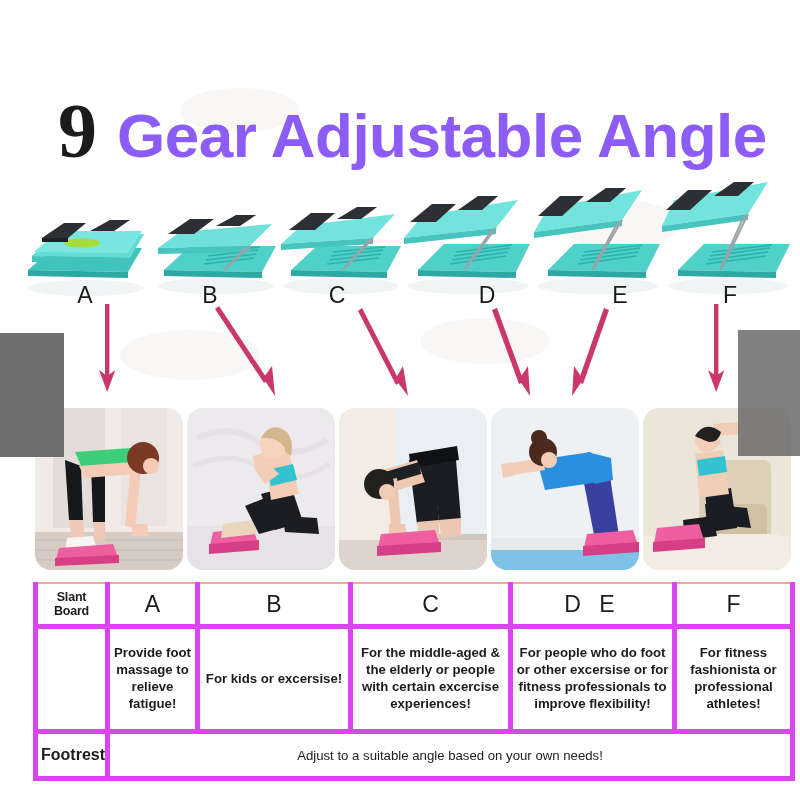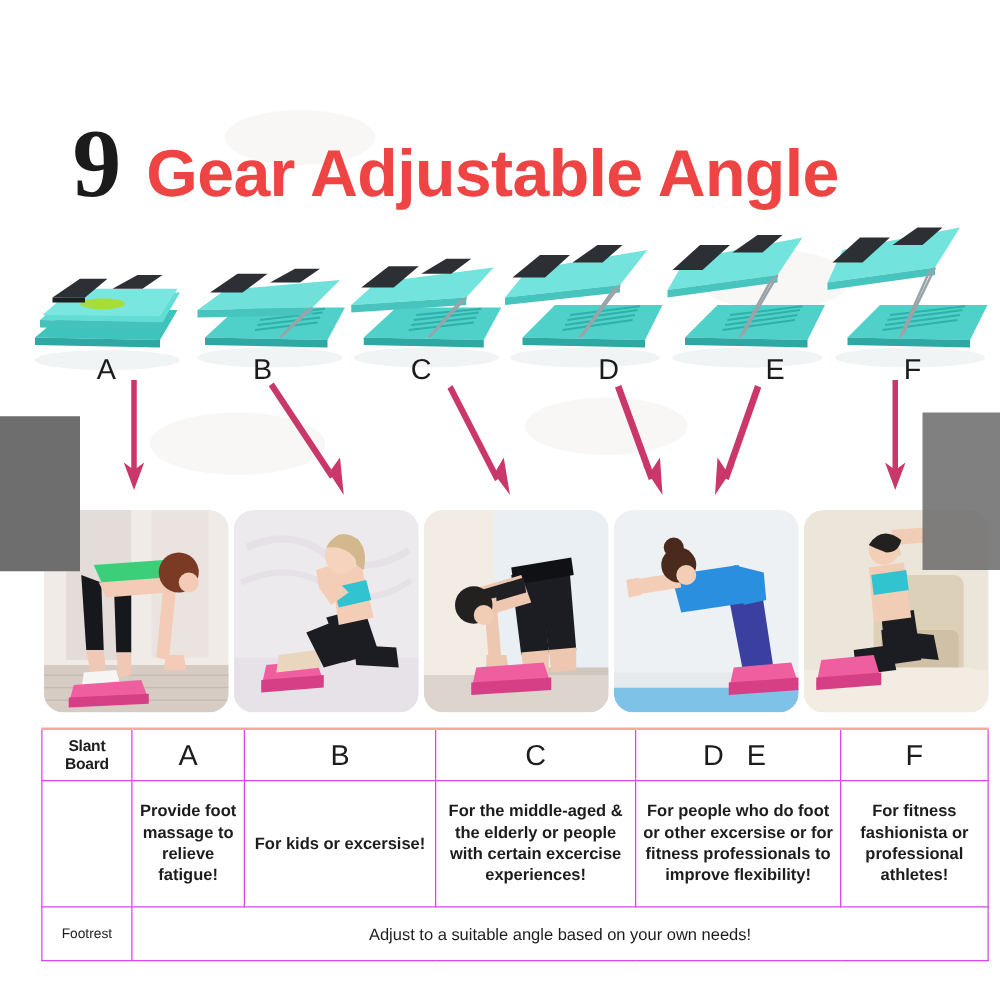--- a/index.html
+++ b/index.html
@@ -18,21 +18,21 @@
   
   .title-row{position:absolute;left:58px;top:92px;height:70px;display:flex;align-items:baseline;}
   .big-nine{
     font-family:"Liberation Serif",serif;
     font-weight:700;font-size:78px;line-height:1;color:#1b1b1b;
     letter-spacing:-2px;
   }
   .title-text{
     margin-left:22px;
     font-family:"Liberation Sans",sans-serif;
-    font-weight:700;font-size:53px;line-height:1;color:#ef4444;
+    font-weight:700;font-size:62px;line-height:1;color:#8b5cf6;
     letter-spacing:-.5px;
   }
 
   
   .products{position:absolute;left:0;top:178px;width:800px;height:120px;}
   .prod{position:absolute;bottom:0;}
   .prod svg{display:block;}
 
   
   .letters{position:absolute;left:0;top:282px;width:800px;height:30px;}
@@ -49,32 +49,32 @@
   .photo svg{display:block;width:100%;height:100%;}
 
   
   .gray-block{position:absolute;background:#6e6e6e;}
   .gray-block.semi{background:rgba(110,110,110,.88);}
 
   
   .tbl{position:absolute;left:33px;top:582px;width:757px;border-collapse:collapse;
        table-layout:fixed;background:#fff;}
   .tbl td{
-    border:1px solid #d946ef;
+    border:5px solid #d946ef;
     text-align:center;vertical-align:middle;
     font-family:"Liberation Sans",sans-serif;
     color:#1c1c1c;
     padding:2px 3px;
   }
   .tbl .outer-top td{border-top:2px solid #fca5a5;}
   .tbl .hdr td{height:36px;font-size:23px;font-weight:400;}
   .tbl .hdr td.lbl{font-size:12.5px;font-weight:700;letter-spacing:-.2px;}
   .tbl .body td{height:96px;font-size:13.2px;line-height:1.28;font-weight:600;}
   .tbl .foot td{height:38px;font-size:13.2px;font-weight:400;}
-  .tbl .foot td.lbl{font-size:11px;font-weight:400;}
+  .tbl .foot td.lbl{font-size:16px;font-weight:700;}
   .de-gap{letter-spacing:6px;}
 </style>
 </head>
 <body>
 
 <div id="page">
 
   <div class="wm" style="left:180px;top:88px;width:120px;height:44px;"></div>
   <div class="wm" style="left:560px;top:200px;width:120px;height:48px;"></div>
   <div class="wm" style="left:120px;top:330px;width:140px;height:50px;"></div>

